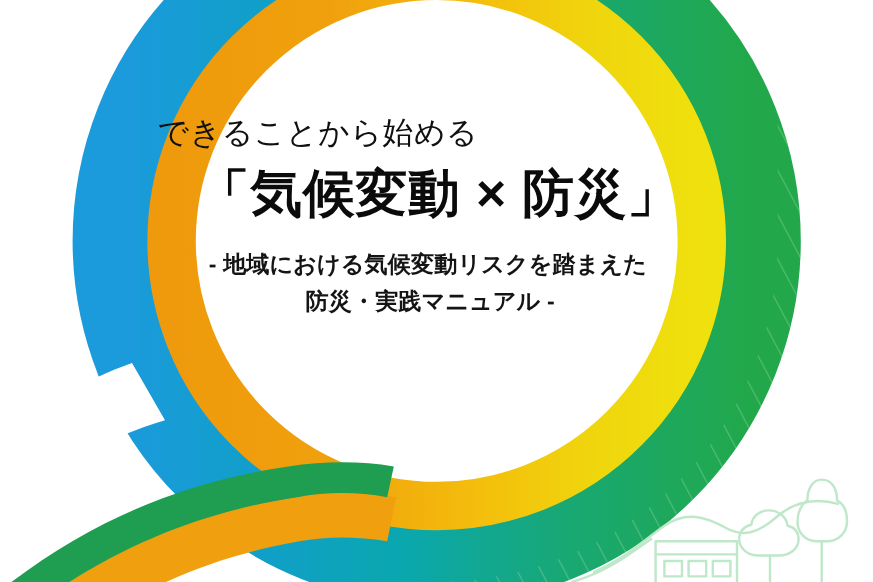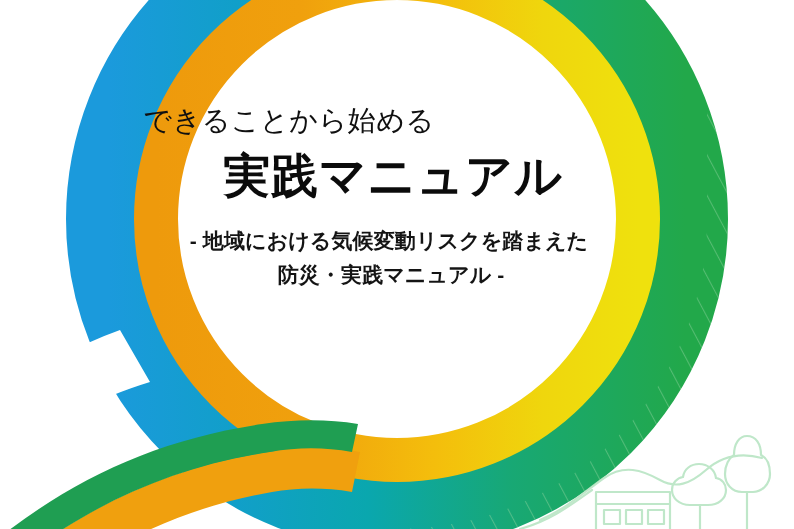--- a/index.html
+++ b/index.html
@@ -211,22 +211,24 @@
                  c 0 10 -8 18 -17 18 Z"></path>
         <line x1="747" y1="492" x2="747" y2="529"></line>
       </g>
     </g>
   </svg>
 
   <div class="text-stack">
 
     <div class="eyebrow">できることから始める</div>
 
-
-    <div class="title-sub">実践マニュアル</div>
+    <div class="title-main">
+      <span>「</span><span>気候変動</span><span class="sep">×</span><span>防災</span><span>」</span>
+    </div>
+
 
     <div class="tagline">
       <span class="t-line1">- 地域における気候変動リスクを踏まえた</span>
       <span class="t-line2">防災・実践マニュアル -</span>
     </div>
 
   </div>
 </div>
 
 </body></html>

